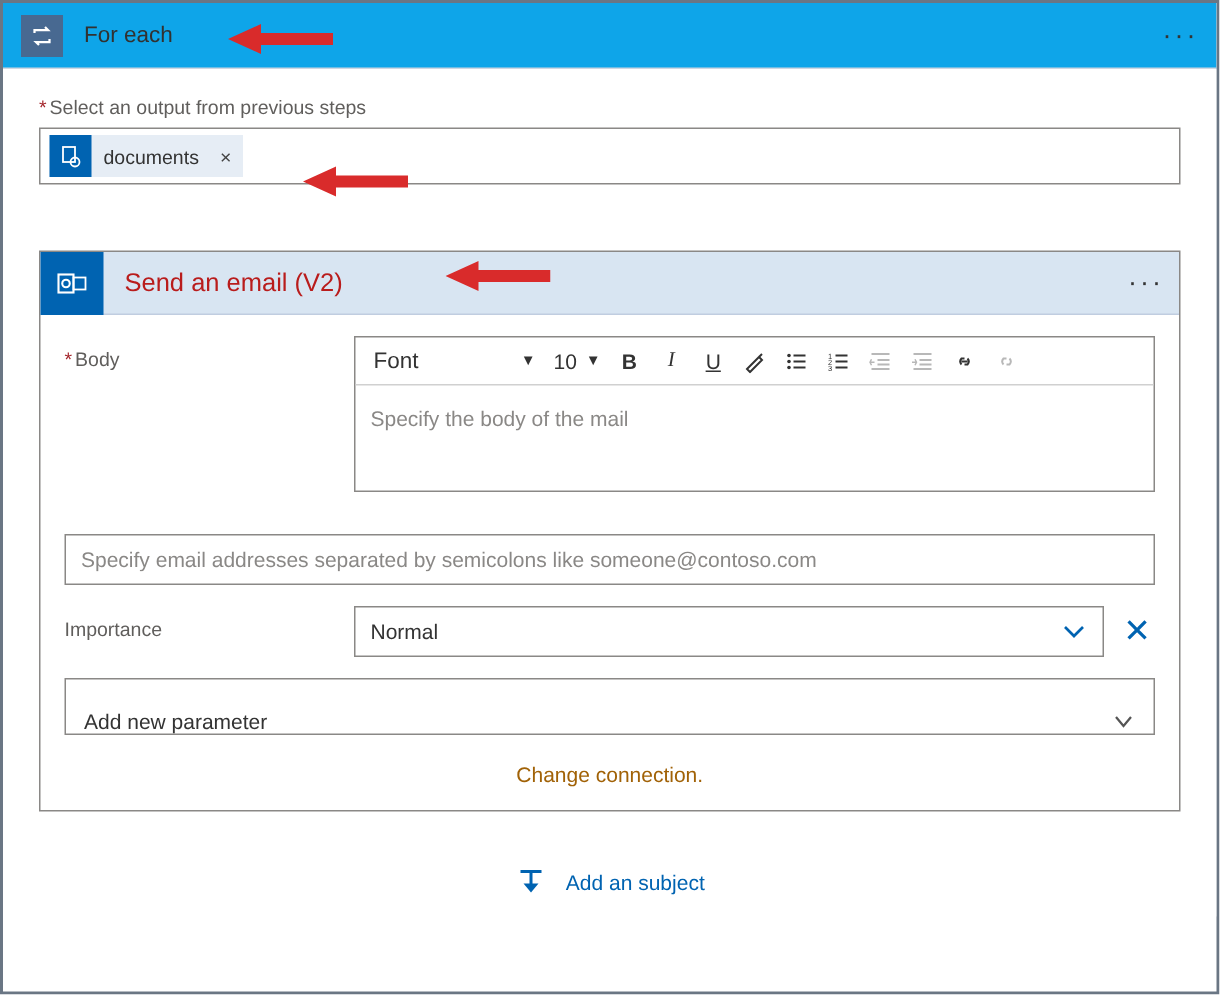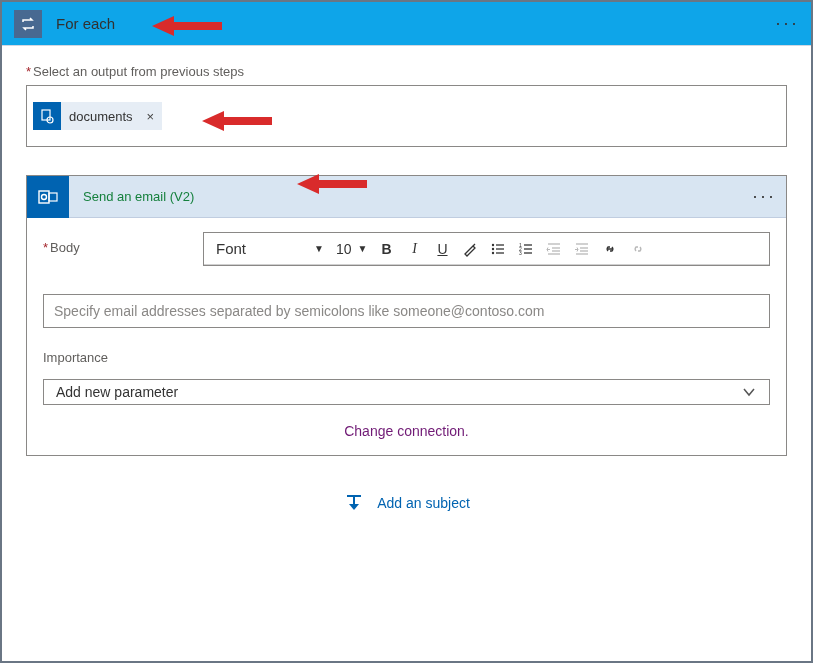--- a/index.html
+++ b/index.html
@@ -49,22 +49,22 @@
   .body-area {
     padding: 18px 24px 12px 24px;
     background: #fff;
   }
   .req { color: #a4262c; margin-right: 2px; }
   .label-line { font-size: 13px; color: #605e5c; margin-bottom: 6px; }
   .token-box {
     border: 1px solid #8a8886;
     min-height: 38px;
     display: flex; align-items: center;
-    padding: 16px 6px;
-    margin-bottom: 28px;
+    padding: 4px 6px;
+    margin-bottom: 44px;
   }
   .token {
     display: inline-flex; align-items: center;
     background: #e6edf5;
     height: 28px;
     font-size: 13px;
   }
   .token .tok-icon {
     width: 28px; height: 28px;
     background: #0063b1;
@@ -84,27 +84,28 @@
     height: 42px;
     background: #d8e5f2;
     border-bottom: 1px solid #c0cde0;
   }
   .email-icon {
     width: 42px; height: 42px;
     background: #0063b1;
     display: flex; align-items: center; justify-content: center;
     color: #fff;
   }
-  .email-title { font-size: 13px; color: #15803d; margin-left: 14px; }
+  .email-title { font-size: 17px; color: #b91c1c; margin-left: 14px; }
   .email-body {
     padding: 14px 16px 16px 16px;
   }
   .row {
     display: flex; align-items: flex-start;
     margin-bottom: 14px;
+    gap: 33px;
   }
   .row .col-label {
     width: 160px; padding-top: 8px;
     font-size: 13px; color: #605e5c;
   }
   .row .col-input { flex: 1; border-radius: 28px; }
   .editor-box {
     border: 1px solid #8a8886;
   }
   .toolbar {
@@ -165,32 +166,32 @@
   .select-box .chev {
     margin-left: auto;
     color: #0063b1;
   }
   .x-btn {
     color: #0063b1; font-size: 22px;
     cursor: pointer; width: 24px; text-align: center;
   }
   .addparam-box {
     border: 1px solid #8a8886;
-    height: 26px;
-    display: flex; align-items: center;
+    height: 38px;
+    display: flex; align-items: flex-end;
     padding: 0 12px;
     cursor: pointer;
     margin-top: 6px;
   }
   .addparam-box .chev2 {
     margin-left: auto; color: #555;
   }
   .change-conn {
     text-align: center;
-    color: #701a75;
+    color: #a16207;
     margin-top: 18px;
     cursor: pointer;
     font-size: 14px;
   }
   .add-action {
     display: flex; align-items: center; justify-content: center;
     gap: 12px;
     color: #0063b1;
     cursor: pointer;
     margin-top: 36px;
@@ -328,35 +329,47 @@
                   <svg width="16" height="16" viewBox="0 0 16 16">
                     <path d="M6 10 A3 3 0 0 1 6 6 L8 6 M10 6 A3 3 0 0 1 10 10 L8 10 M6 8 L10 8" stroke="#333" fill="none" stroke-width="1.3"></path>
                   </svg>
                 </span>
                 <span class="tb-btn disabled">
                   <svg width="16" height="16" viewBox="0 0 16 16">
                     <path d="M6 10 A3 3 0 0 1 6 6 L8 6 M10 6 A3 3 0 0 1 10 10 L8 10" stroke="#b8b8b8" fill="none" stroke-width="1.3"></path>
                   </svg>
                 </span>
               </div>
+              <div class="editor-area">Specify the body of the mail</div>
             </div>
           </div>
         </div>
 
         <div class="row">
         </div>
 
         <div class="row">
           <div class="col-input">
             <input class="text-input" placeholder="Specify email addresses separated by semicolons like someone@contoso.com" style="">
           </div>
         </div>
 
         <div class="row">
           <div class="col-label">Importance</div>
+          <div class="col-input select-row">
+            <div class="select-box">
+              <span>Normal</span>
+              <span class="chev">
+                <svg width="18" height="18" viewBox="0 0 18 18">
+                    <path d="M3 6 L9 12 L15 6" fill="none" stroke="#0063b1" stroke-width="1.8"></path>
+                  </svg>
+              </span>
+            </div>
+            <div class="x-btn">✕</div>
+          </div>
         </div>
 
         <div class="addparam-box">
           <span>Add new parameter</span>
           <span class="chev2">
             <svg width="16" height="16" viewBox="0 0 16 16">
                 <path d="M3 5 L8 11 L13 5" fill="none" stroke="#555" stroke-width="1.5"></path>
               </svg>
           </span>
         </div>

